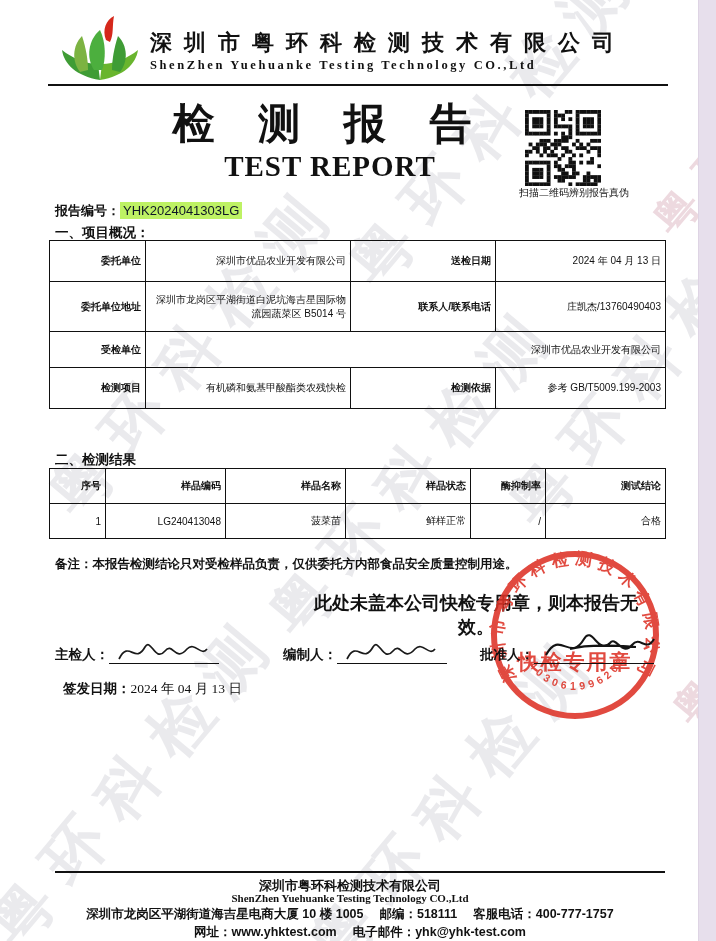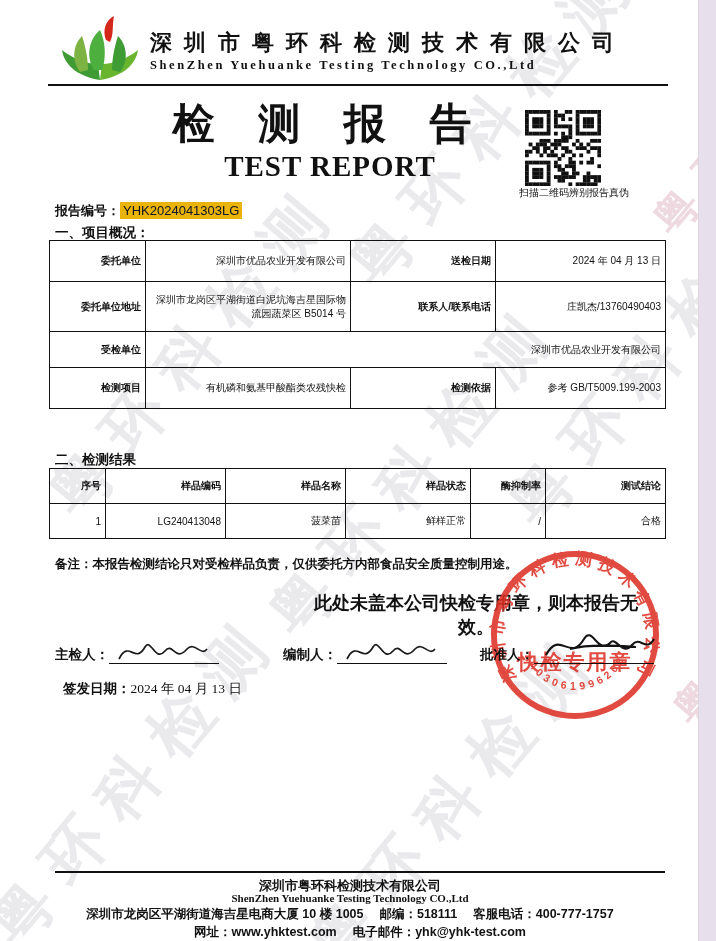--- a/index.html
+++ b/index.html
@@ -47,21 +47,21 @@
   
   .qr-block { position:absolute; left:505px; top:110px; width:124px; }
   .qr-box { margin-left:20px; width:76px; height:76px; background:#fff; }
   .qr-caption { margin-top:0; font-size:10px; text-align:right; white-space:nowrap;
     font-family:"Liberation Sans", sans-serif; }
   
   .report-no { position:absolute; left:55px; top:202px; font-size:13px; }
   .report-no .lbl { font-weight:bold; font-family:"Liberation Sans", sans-serif; }
   .report-no .val {
     font-family:"Liberation Sans", sans-serif; color:#0d1526;
-    background:#eab308; padding:1px 3px;
+    background:#bef264; padding:1px 3px;
   }
   .sec-heading {
     position:absolute; font-size:13.5px; font-weight:bold;
     font-family:"Liberation Sans", sans-serif;
   }
   
   table { border-collapse:collapse; table-layout:fixed; }
   td, th { border:1.6px solid #111; text-align:right; vertical-align:middle;
     font-size:10px; padding:2px 4px; }
   .tbl-label { font-weight:bold; font-family:"Liberation Sans", sans-serif; }

